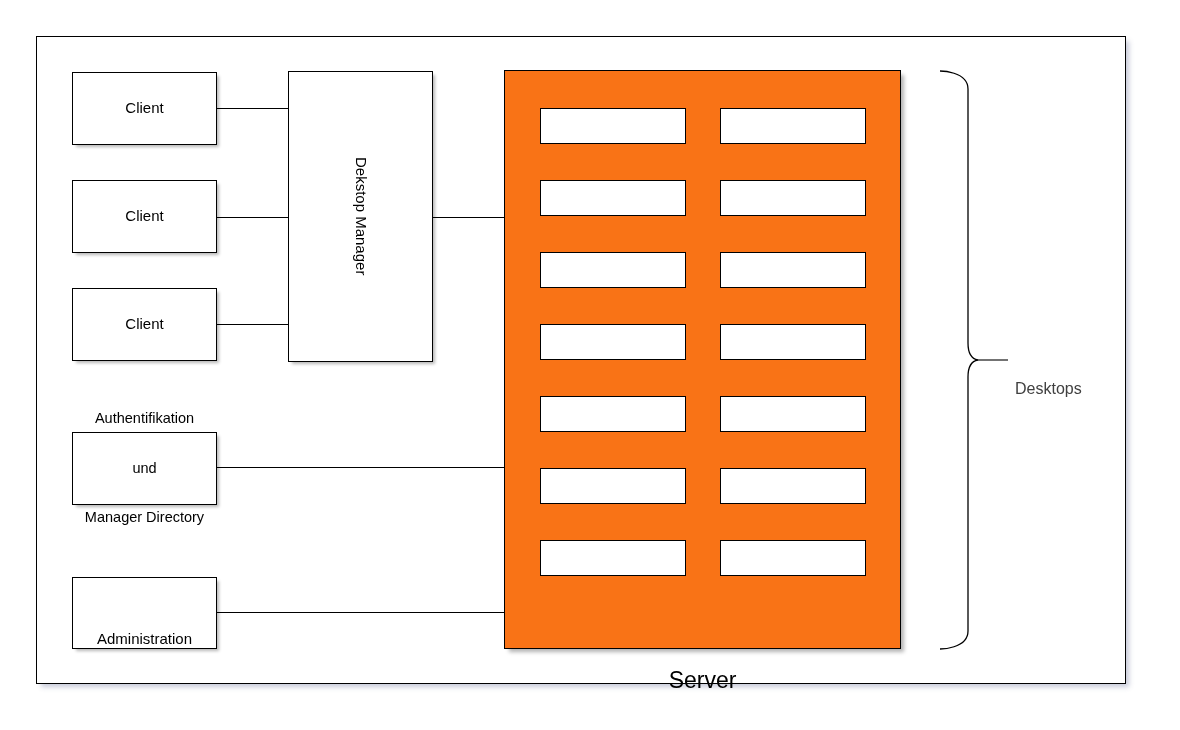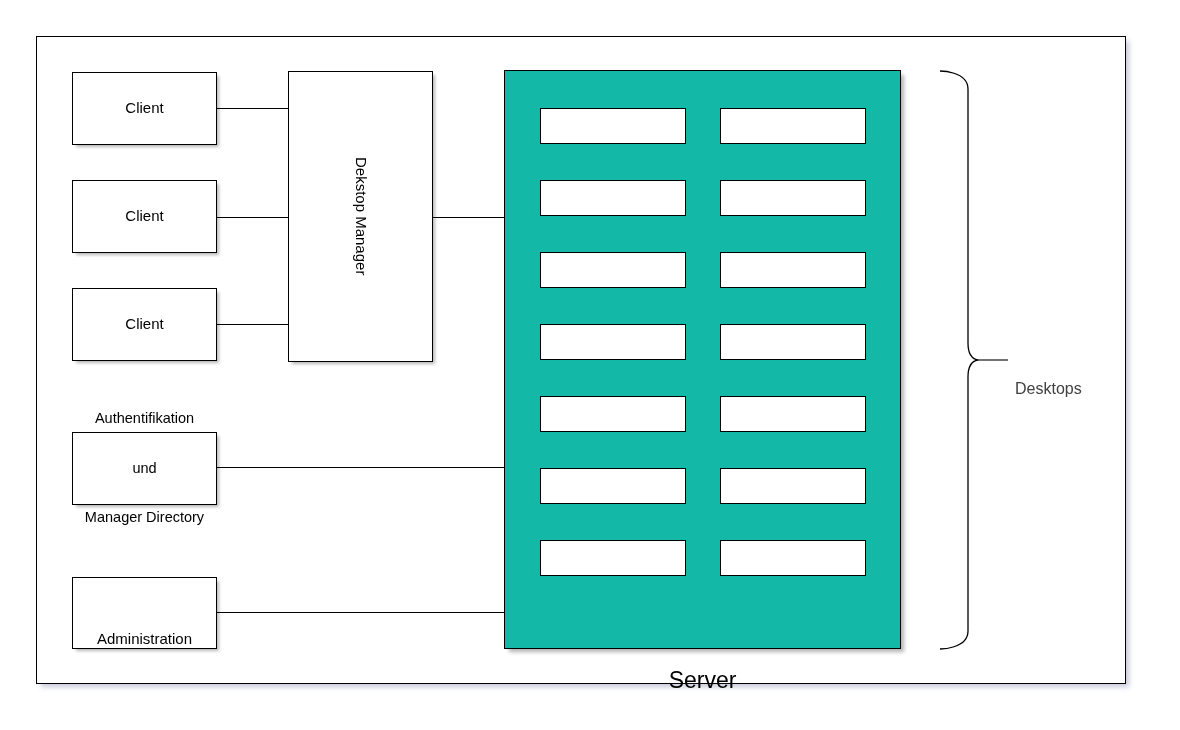--- a/index.html
+++ b/index.html
@@ -97,21 +97,21 @@
     align-items: flex-end;
   }
 
   
   .server {
     position: absolute;
     left: 504px;
     top: 70px;
     width: 397px;
     height: 579px;
-    background: #14b8a6;
+    background: #f97316;
     border: 1.4px solid #000000;
     box-sizing: border-box;
     box-shadow: 4px 4px 4px -1px rgba(0,0,0,0.30);
   }
   .server-label {
     position: absolute;
     left: 0;
     right: 0;
     top: 596px;
     text-align: center;

